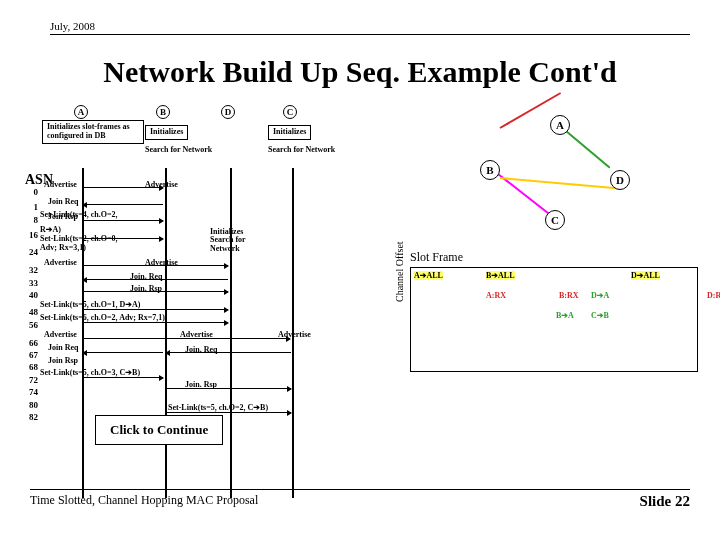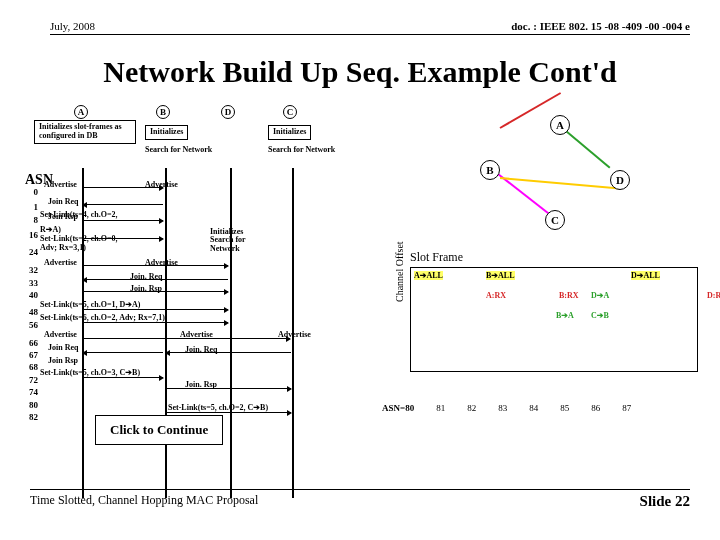--- a/index.html
+++ b/index.html
@@ -6,21 +6,21 @@
   body { font-family: "Times New Roman", serif; font-size: 10px; width: 720px; height: 540px; position: relative; background: #fff; }
   .header-line { position: absolute; top: 20px; left: 50px; right: 30px; border-bottom: 1px solid #000; display: flex; justify-content: space-between; padding-bottom: 2px; }
   .header-left { font-size: 11px; }
   .header-right { font-size: 11px; font-weight: bold; }
   .title { position: absolute; top: 55px; left: 0; right: 0; text-align: center; font-size: 30px; font-weight: bold; }
   .node-circle { display: inline-flex; width: 14px; height: 14px; border: 1px solid #000; border-radius: 50%; align-items: center; justify-content: center; font-size: 9px; font-weight: bold; background: #fff; }
   .nodes-row { position: absolute; top: 105px; left: 28px; }
   .nodes-row .nc { position: absolute; }
   .seq-box { position: absolute; top: 120px; left: 30px; width: 340px; }
   .init-box { border: 1px solid #000; padding: 2px 4px; font-size: 8px; font-weight: bold; line-height: 1.1; display: inline-block; }
-  .init-db { position: absolute; top: 0; left: 4px; width: 102px; }
+  .init-db { position: absolute; top: 0; left: 12px; width: 102px; }
   .col-b-init { position: absolute; top: 5px; left: 115px; }
   .col-c-init { position: absolute; top: 5px; left: 238px; }
   .srch { font-size: 8px; font-weight: bold; line-height: 1.05; }
   .srch-b { position: absolute; top: 26px; left: 115px; }
   .srch-c { position: absolute; top: 26px; left: 238px; }
   .asn-label { position: absolute; top: 52px; left: -5px; font-size: 14px; font-weight: bold; }
   .vline { position: absolute; width: 2px; background: #000; top: 48px; height: 330px; }
   .vA { left: 52px; }
   .vB { left: 135px; }
   .vD { left: 200px; }
@@ -50,21 +50,20 @@
   .asn-table td:first-child { font-weight: bold; text-align: left; }
   .click-btn { position: absolute; top: 415px; left: 95px; border: 1.5px solid #000; padding: 6px 14px; font-size: 13px; font-weight: bold; background: #fff; cursor: pointer; font-family: inherit; }
   .footer-line { position: absolute; bottom: 50px; left: 30px; right: 30px; border-top: 1px solid #000; }
   .footer { position: absolute; bottom: 30px; left: 30px; right: 30px; display: flex; justify-content: space-between; font-size: 12px; text-align: center; }
 </style>
 </head>
 <body>
 
 <div class="header-line">
   <span class="header-left">July, 2008</span>
-  <span class="header-right">doc. : IEEE 802. 15 -08 -409 -00 -004 e</span>
 </div>
 
 <div class="title">Network Build Up Seq. Example Cont'd</div>
 
 <div class="nodes-row">
   <span class="node-circle nc" style="left:46px">A</span>
   <span class="node-circle nc" style="left:128px">B</span>
   <span class="node-circle nc" style="left:193px">D</span>
   <span class="node-circle nc" style="left:255px">C</span>
 </div>
@@ -179,30 +178,20 @@
   <div class="slot-lab slot-red" style="top:23px; left:35px">A:RX</div>
   <div class="slot-lab slot-red" style="top:23px; left:108px">B:RX</div>
   <div class="slot-lab slot-grn" style="top:23px; left:180px">D➔A</div>
   <div class="slot-lab slot-red" style="top:23px; left:256px">D:RX</div>
   <div class="slot-lab slot-grn" style="top:43px; left:145px">B➔A</div>
   <div class="slot-lab slot-grn" style="top:43px; left:180px">C➔B</div>
 </div>
 
 <table class="asn-table">
   <tbody>
-  <tr>
-    <td>ASN=80</td>
-    <td>81</td>
-    <td>82</td>
-    <td>83</td>
-    <td>84</td>
-    <td>85</td>
-    <td>86</td>
-    <td>87</td>
-  </tr>
 </tbody>
   </table>
 
 <button class="click-btn">Click to Continue</button>
 
 <div class="footer-line"></div>
 <div class="footer">
   <span>Time Slotted, Channel Hopping MAC Proposal</span>
   <span style="font-weight:bold; font-size:15px">Slide 22</span>
 </div>

